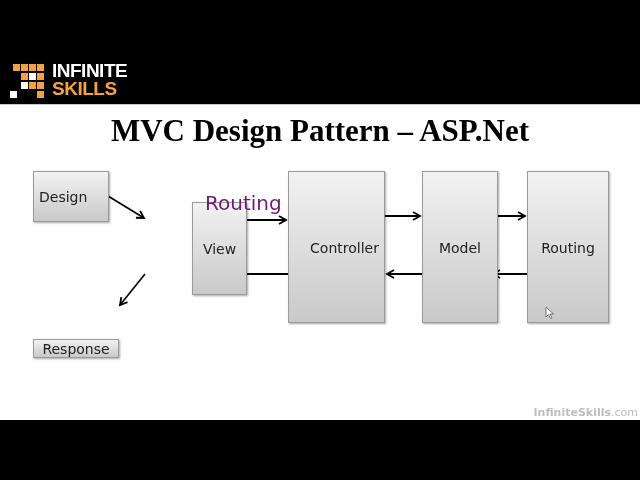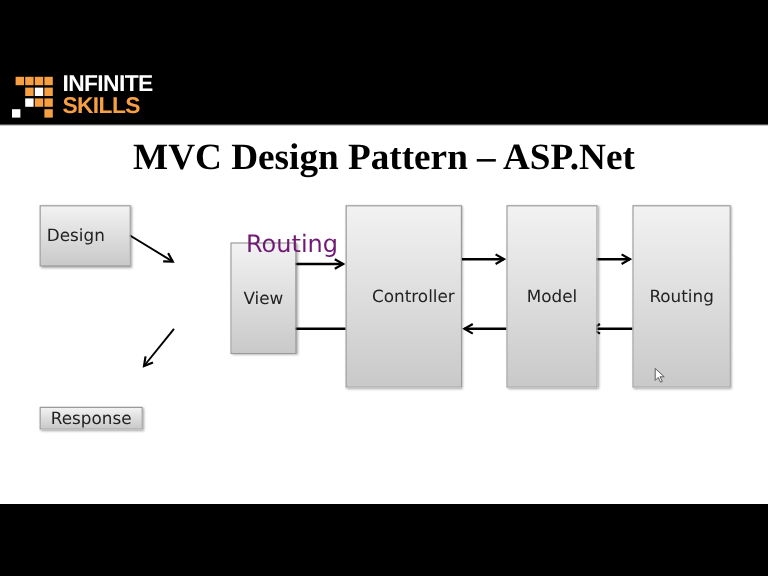--- a/index.html
+++ b/index.html
@@ -105,15 +105,18 @@
   <div class="box" style="left:527px;top:66px;width:82px;height:152px;">
     <div class="lbl" style="top:76px;">Routing</div>
   </div>
 
   <div class="routing">Routing</div>
 
   <svg class="cursor" width="10" height="14">
     <path d="M1,1 L1,11 L3.5,8.5 L5.5,12.5 L7,11.8 L5,8 L8.5,8 Z" fill="#fff" stroke="#555" stroke-width="0.8"></path>
   </svg>
 
+  <div class="watermark">
+    <span>InfiniteSkills</span><span class="com">.com</span>
+  </div>
 </div>
 
 <div class="bottombar"></div>
 
 </body></html>

